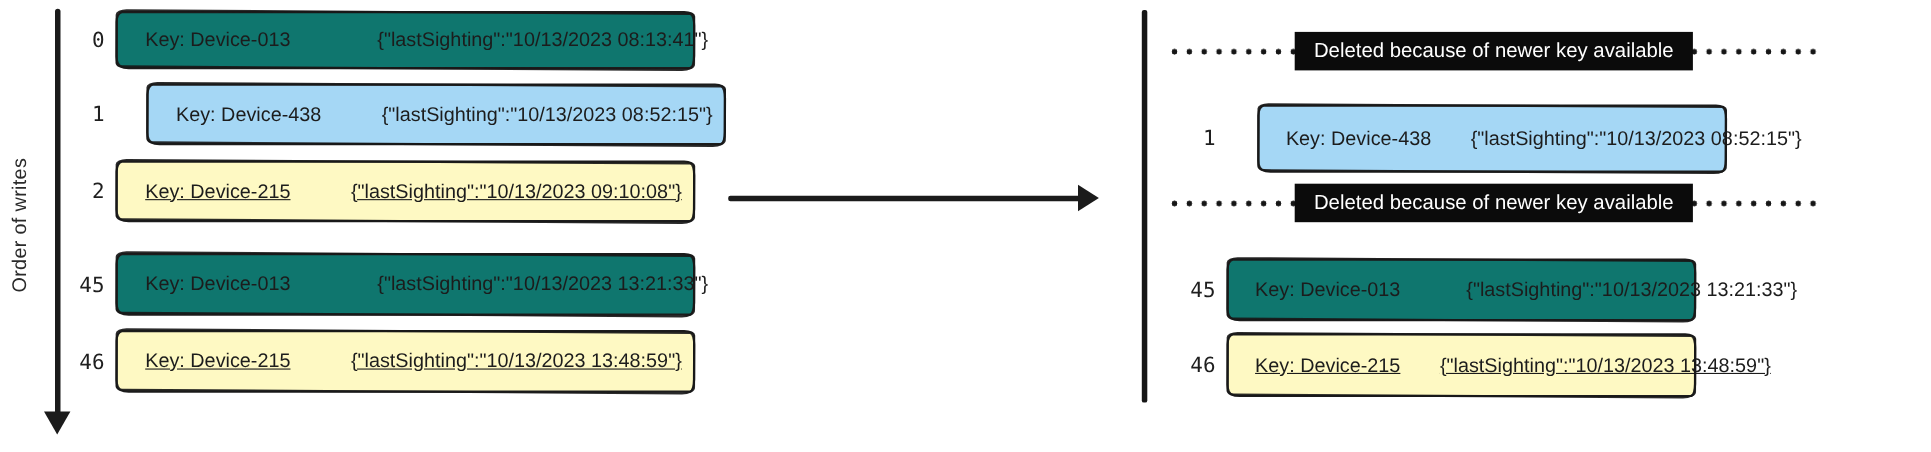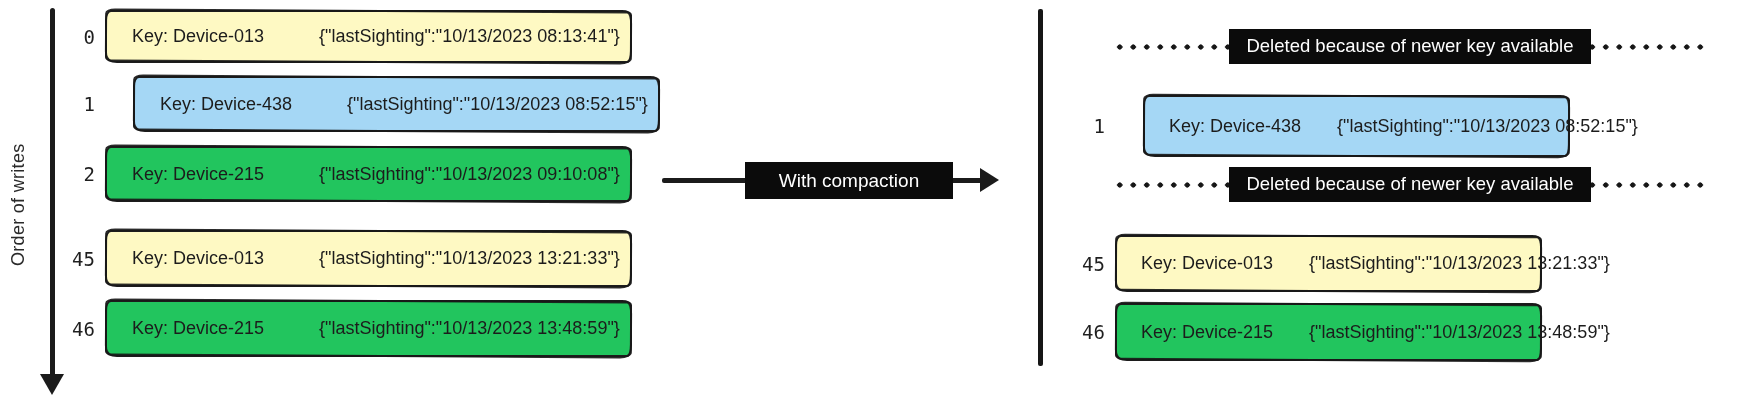--- a/index.html
+++ b/index.html
@@ -37,23 +37,23 @@
     display:flex; align-items:center;
     box-sizing:border-box;
   }
   .sketch-box::before {
     content:""; position:absolute; inset:-2px;
     border:2px solid rgba(24,24,24,.92);
     border-radius:10px 5px 12px 6px / 5px 12px 6px 10px;
     transform:rotate(.35deg);
     pointer-events:none;
   }
-  .fill-lightblue { background:#fef9c3; }
+  .fill-lightblue { background:#0f766e;gap:24px; }
   .fill-blue      { background:#a5d7f5;margin-left:28px; }
-  .fill-lavender  { background:#22c55e; }
+  .fill-lavender  { background:#fef9c3;text-decoration:underline; }
 
   .order-num {
     font-family:"DejaVu Sans Mono", monospace;
     font-size:19px; color:#1f1f1f;
     text-align:right; flex:0 0 33px; margin-right:10px;
   }
   .cell-key { padding-left:25px; flex:0 0 187px; font-size:18px; white-space:nowrap; }
   .cell-val { font-size:18px; white-space:nowrap; }
 
   .lrow { position:absolute; left:62px; display:flex; align-items:center; }
@@ -79,21 +79,21 @@
   .right-bar {
     position:absolute; left:1038px; top:9px; width:4.5px; height:357px;
     background:#161616; border-radius:2px;
   }
   .rrow { position:absolute; left:1069px; display:flex; align-items:center; }
   .rrow .order-num { flex:0 0 36px; }
   .rrow .sketch-box { width:427px; }
   .rrow .cell-key { padding-left:24px; flex:0 0 168px; }
 
   .drow {
-    position:absolute; left:1113px; width:594px; height:37px;
+    position:absolute; left:1061px; width:594px; height:37px;
     display:flex; align-items:center; justify-content:center;
   }
   .dots {
     position:absolute; left:0; right:0; top:50%; height:6px; margin-top:-3px;
     background-image:radial-gradient(circle, #161616 2.4px, transparent 2.8px);
     background-size:13.5px 6px; background-repeat:repeat-x;
     background-position:0 50%;
   }
   .deleted-label {
     position:relative; background:#0b0b0b; color:#ffffff;
@@ -145,21 +145,20 @@
   <div class="lrow" style="top:300px">
     <div class="order-num">46</div>
     <div class="sketch-box fill-lavender" style="height:57px">
       <span class="cell-key">Key: Device-215</span>
       <span class="cell-val">{"lastSighting":"10/13/2023 13:48:59"}</span>
     </div>
   </div>
 
   <div class="mid-line"></div>
   <div class="mid-head"></div>
-  <div class="mid-label">With compaction</div>
 
   <div class="right-bar"></div>
 
   <div class="drow" style="top:28px">
     <div class="dots"></div>
     <div class="deleted-label">Deleted because of newer key available</div>
   </div>
 
   <div class="rrow" style="top:95px">
     <div class="order-num">1</div>

